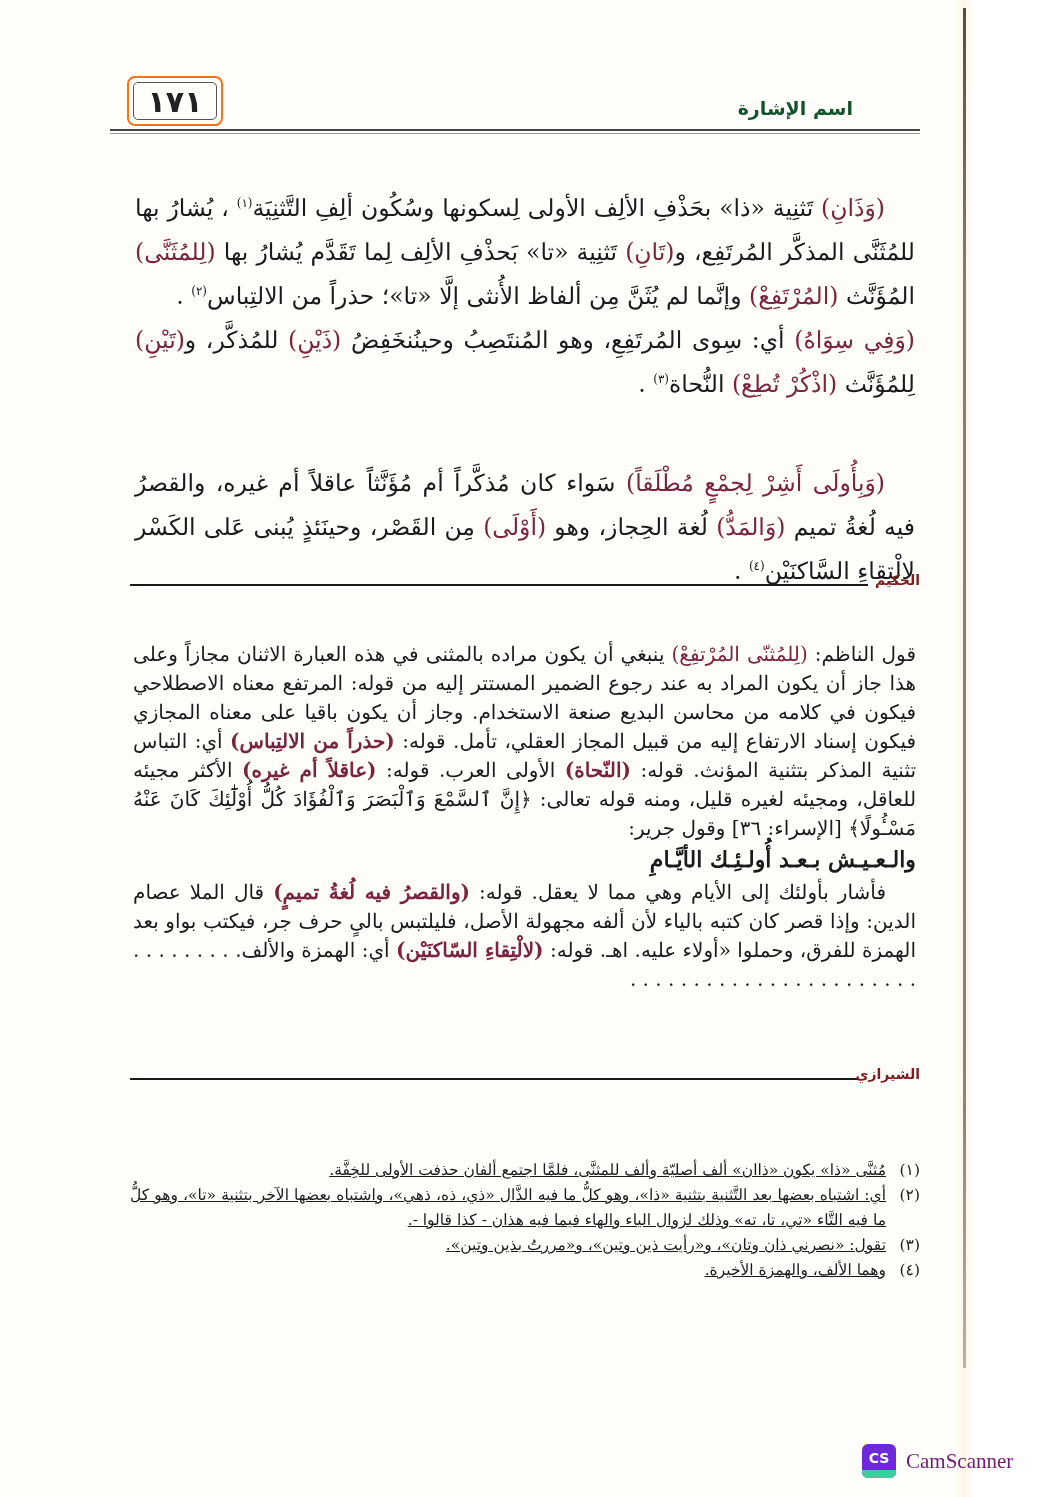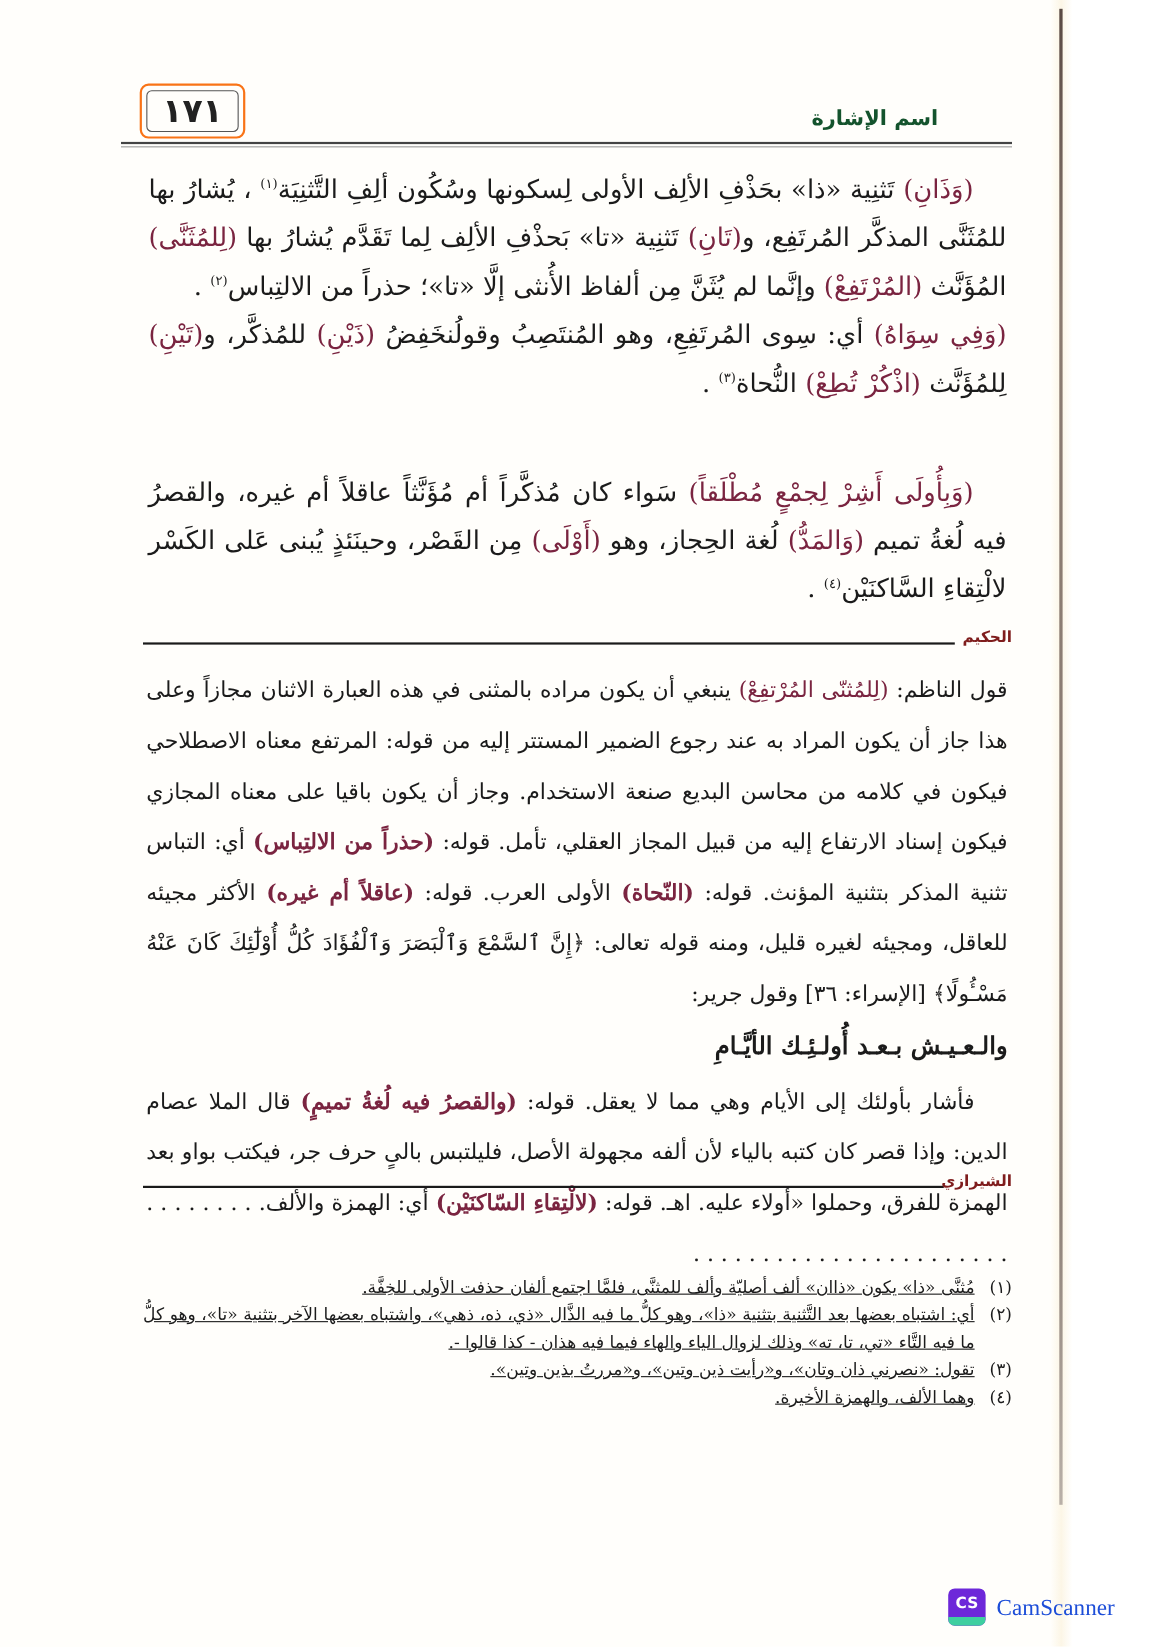--- a/index.html
+++ b/index.html
@@ -13,21 +13,21 @@
     background:#fffefb;
   }
   .spine {
     position:absolute; left:963px; top:8px; width:3px; height:1360px;
     background:linear-gradient(#5a4a44,#8a7a70 20%,#8e8178 80%,#b9b0a8);
   }
   .spine-glow {
     position:absolute; left:955px; top:0; width:20px; height:1497px;
     background:linear-gradient(90deg, rgba(250,240,215,0) , rgba(250,240,215,0.6), rgba(250,240,215,0));
   }
-  .rtl { direction:rtl; text-align:justify; text-align-last:right; }
+  .rtl { direction:rtl; text-align:justify; text-align-last:right;margin-top:36px; }
 
   
   .header-title {
     position:absolute; right:112px; top:97px;
     font-size:19px; font-weight:bold; color:#14532d;
     font-family:"DejaVu Sans", sans-serif; direction:rtl;
   }
   .page-num-frame {
     position:absolute; left:127px; top:76px; width:92px; height:46px;
     border:2px solid #f97316; border-radius:8px;
@@ -61,21 +61,21 @@
   .divider { position:absolute; left:130px; width:790px; height:20px; }
   .divider .line { position:absolute; left:0; right:52px; top:9px; height:2px; background:#1a1a1a; }
   .divider .label {
     position:absolute; right:0; top:-3px; font-size:14px; font-weight:bold;
     color:#7f1d1d; font-family:"DejaVu Sans", sans-serif; direction:rtl;
   }
 
   
   .comment {
     position:absolute; left:133px; width:783px;
-    font-size:20px; line-height:46px; color:#1b1b1b;
+    font-size:20px; line-height:29px; color:#1b1b1b;
   }
   .comment p { margin:0; }
   .verse {
     display:flex; justify-content:space-between; direction:rtl;
     font-weight:bold; font-size:22px; letter-spacing:1px; padding:2px 0 4px 0;
   }
   .dots { letter-spacing:4px; }
 
   
   .footnotes {
@@ -91,41 +91,41 @@
     position:absolute; left:862px; top:1444px; width:34px; height:34px;
     border-radius:6px; background:#6d28d9; overflow:hidden;
     display:flex; align-items:center; justify-content:center;
     font-family:"DejaVu Sans", sans-serif; font-weight:bold; font-size:14px; color:#fff;
   }
   .cs-badge::after {
     content:""; position:absolute; left:0; right:0; bottom:0; height:8px; background:#3ecfa0;
   }
   .cs-badge span { position:relative; top:-3px; z-index:1; }
   .cs-text {
-    position:absolute; left:906px; top:1449px; font-size:21px; color:#1d4ed8;
+    position:absolute; left:906px; top:1449px; font-size:21px; color:#701a75;
     font-family:"Liberation Serif", serif;
   }
 </style>
 </head>
 <body>
 
 <div class="page">
   <div class="spine-glow"></div>
   <div class="spine"></div>
 
   <div class="header-title">اسم الإشارة</div>
   <div class="page-num-frame">
     <span class="page-num">١٧١</span>
   </div>
   <div class="header-rule"></div>
   <div class="header-rule2"></div>
 
   <div class="main rtl" style="top:150px;">
     <p><span class="hl">(وَذَانِ)</span><span> تَثنِية «ذا» بحَذْفِ الألِف الأولى لِسكونها وسُكُون ألِفِ التَّثنِيَة</span><sup>(١)</sup><span> ، يُشارُ بها للمُثَنَّى المذكَّر المُرتَفِع، و</span><span class="hl">(تَانِ)</span><span> تَثنِية «تا» بَحذْفِ الألِف لِما تَقَدَّم يُشارُ بها </span><span class="hl">(لِلمُثَنَّى)</span><span> المُؤَنَّث </span><span class="hl">(المُرْتَفِعْ)</span><span> وإنَّما لم يُثَنَّ مِن ألفاظ الأُنثى إلَّا «تا»؛ حذراً من الالتِباس</span><sup>(٢)</sup><span> .</span></p>
-    <p style="text-indent:0"><span class="hl">(وَفِي سِوَاهُ)</span><span> أي: سِوى المُرتَفِعِ، وهو المُنتَصِبُ وقولُنخَفِضُ </span><span class="hl">(ذَيْنِ)</span><span> للمُذكَّر، و</span><span class="hl">(تَيْنِ)</span><span> لِلمُؤَنَّث </span><span class="hl">(اذْكُرْ تُطِعْ)</span><span> النُّحاة</span><sup>(٣)</sup><span> .</span></p>
+    <p style="text-indent:0"><span class="hl">(وَفِي سِوَاهُ)</span><span> أي: سِوى المُرتَفِعِ، وهو المُنتَصِبُ وحينُنخَفِضُ </span><span class="hl">(ذَيْنِ)</span><span> للمُذكَّر، و</span><span class="hl">(تَيْنِ)</span><span> لِلمُؤَنَّث </span><span class="hl">(اذْكُرْ تُطِعْ)</span><span> النُّحاة</span><sup>(٣)</sup><span> .</span></p>
   </div>
 
   <div class="main rtl" style="top:425px;">
     <p><span class="hl">(وَبِأُولَى أَشِرْ لِجمْعٍ مُطْلَقاً)</span><span> سَواء كان مُذكَّراً أم مُؤَنَّثاً عاقلاً أم غيره، والقصرُ فيه لُغةُ تميم </span><span class="hl">(وَالمَدُّ)</span><span> لُغة الحِجاز، وهو </span><span class="hl">(أَوْلَى)</span><span> مِن القَصْر، وحينَئذٍ يُبنى عَلى الكَسْر لالْتِقاءِ السَّاكنَيْن</span><sup>(٤)</sup><span> .</span></p>
   </div>
 
   <div class="divider" style="top:575px;">
     <div class="line"></div>
     <div class="label">الحكيم</div>
   </div>

